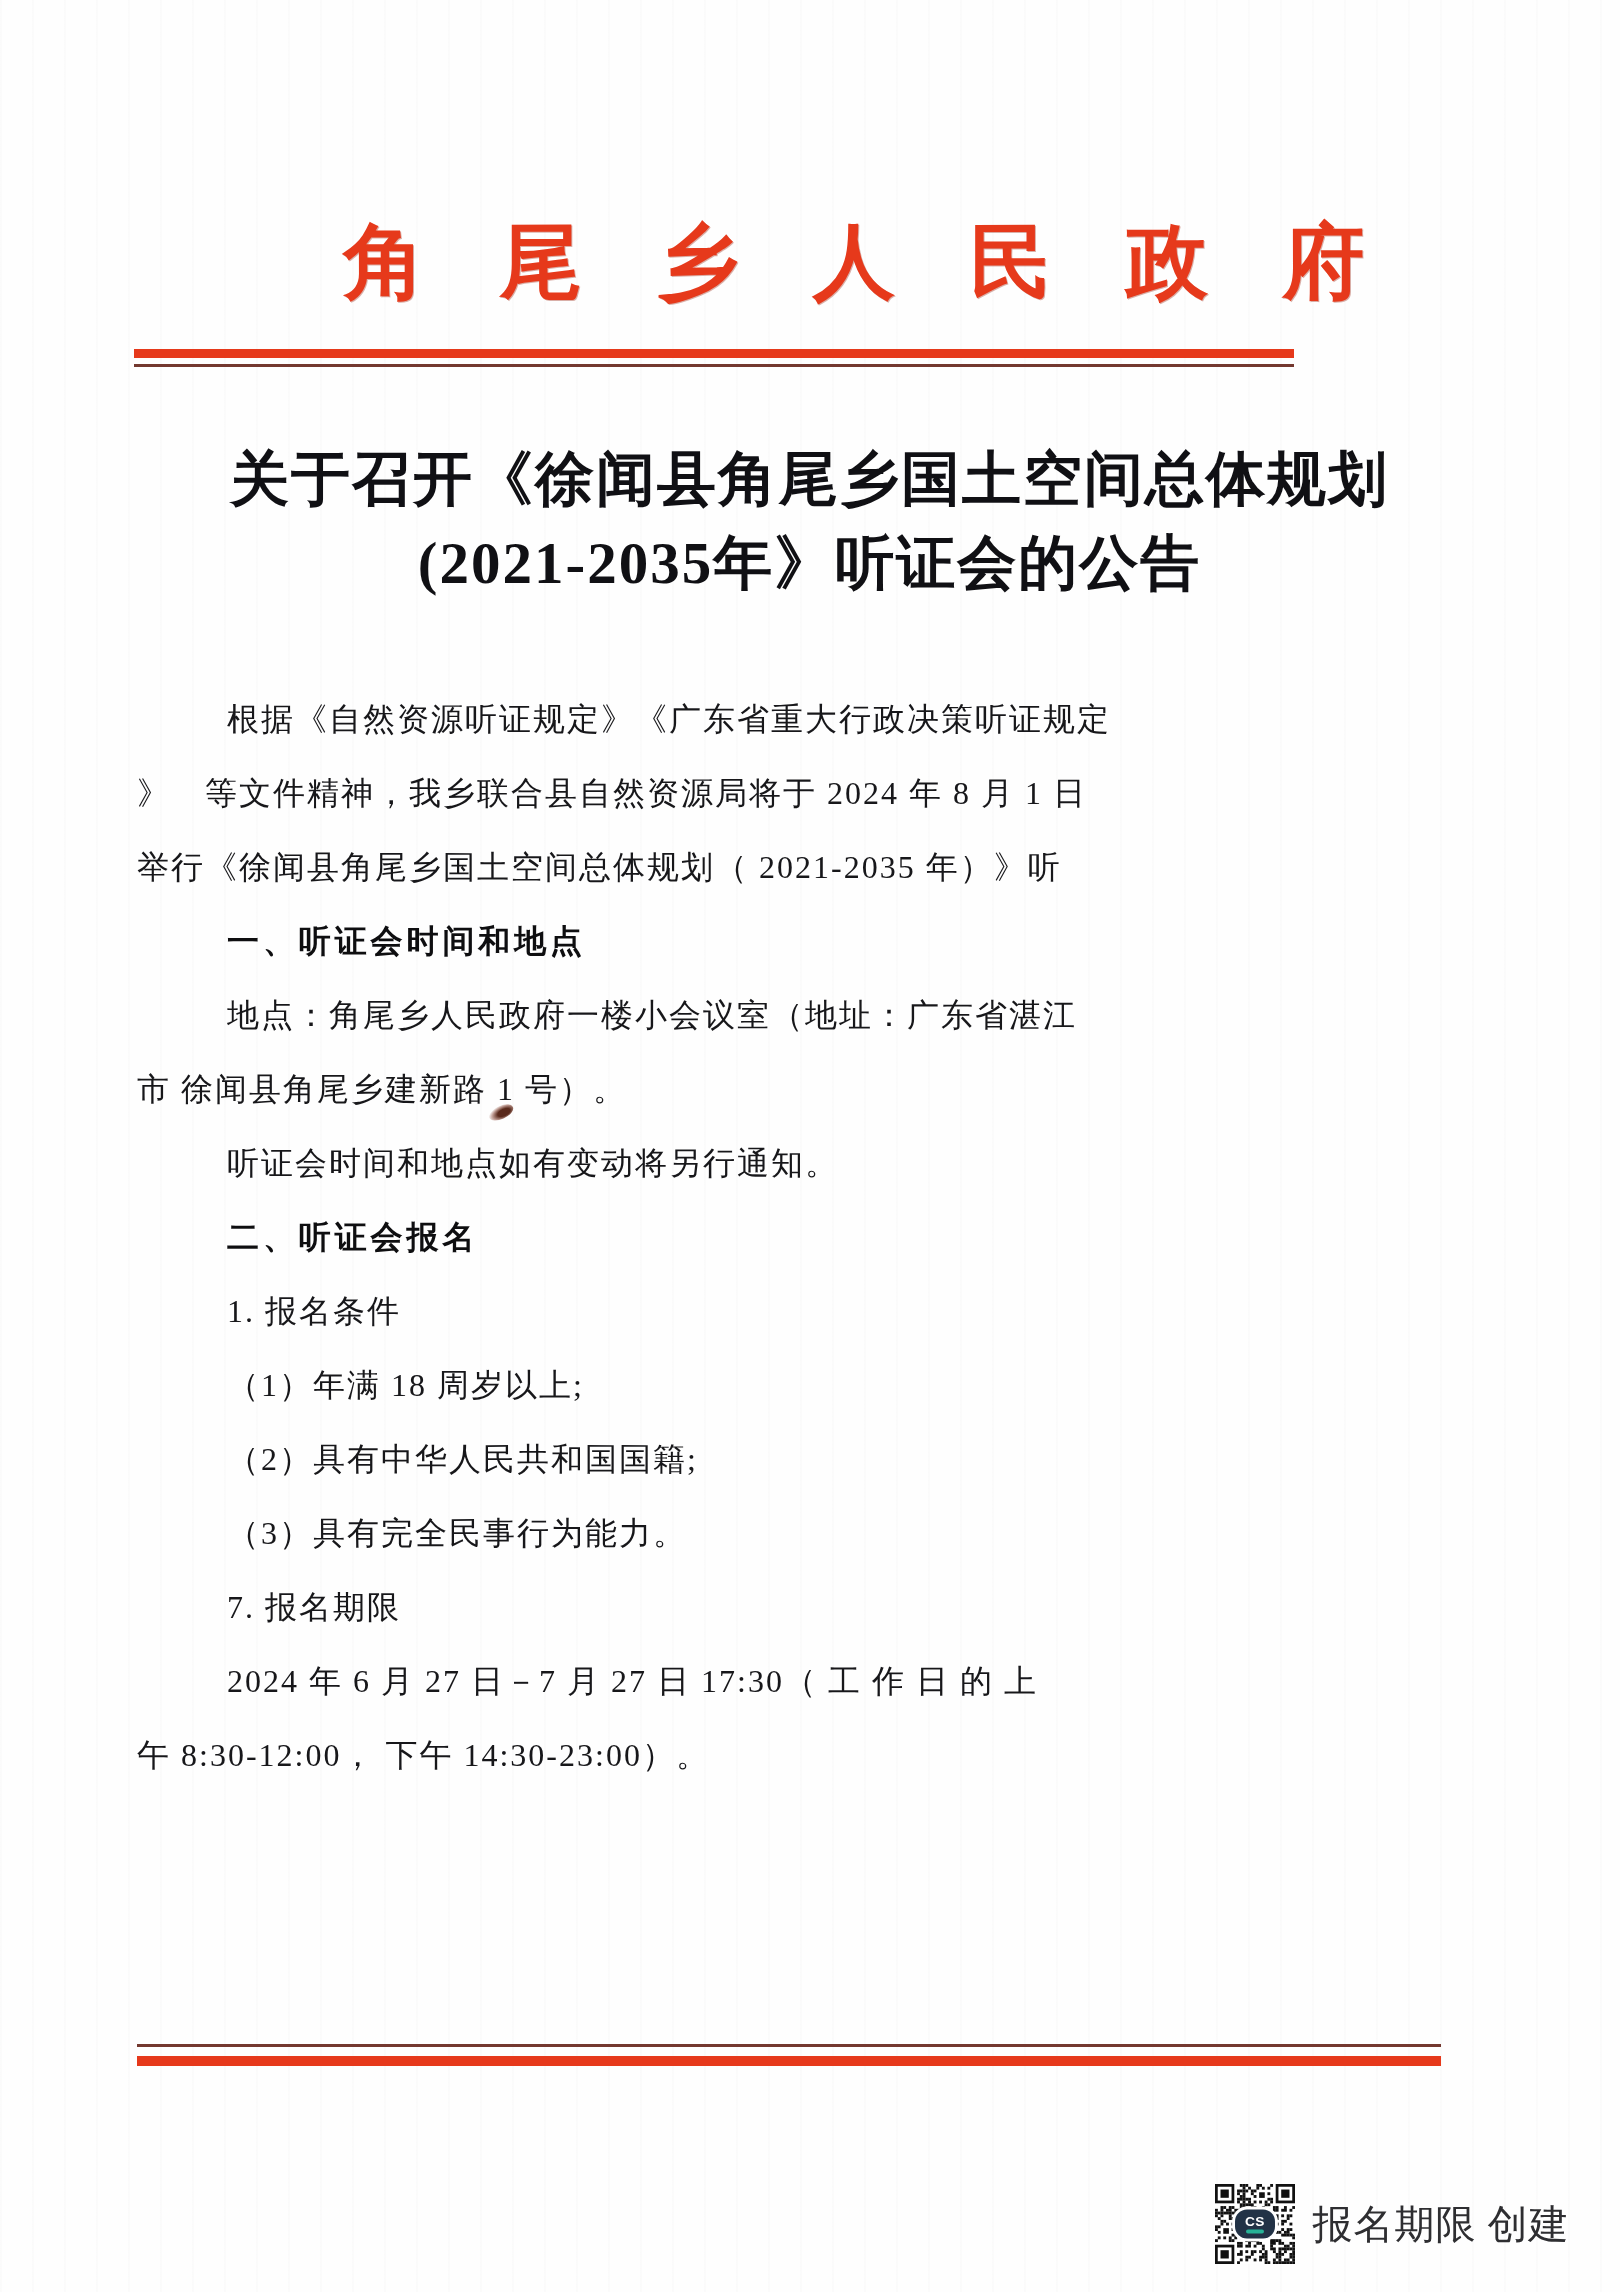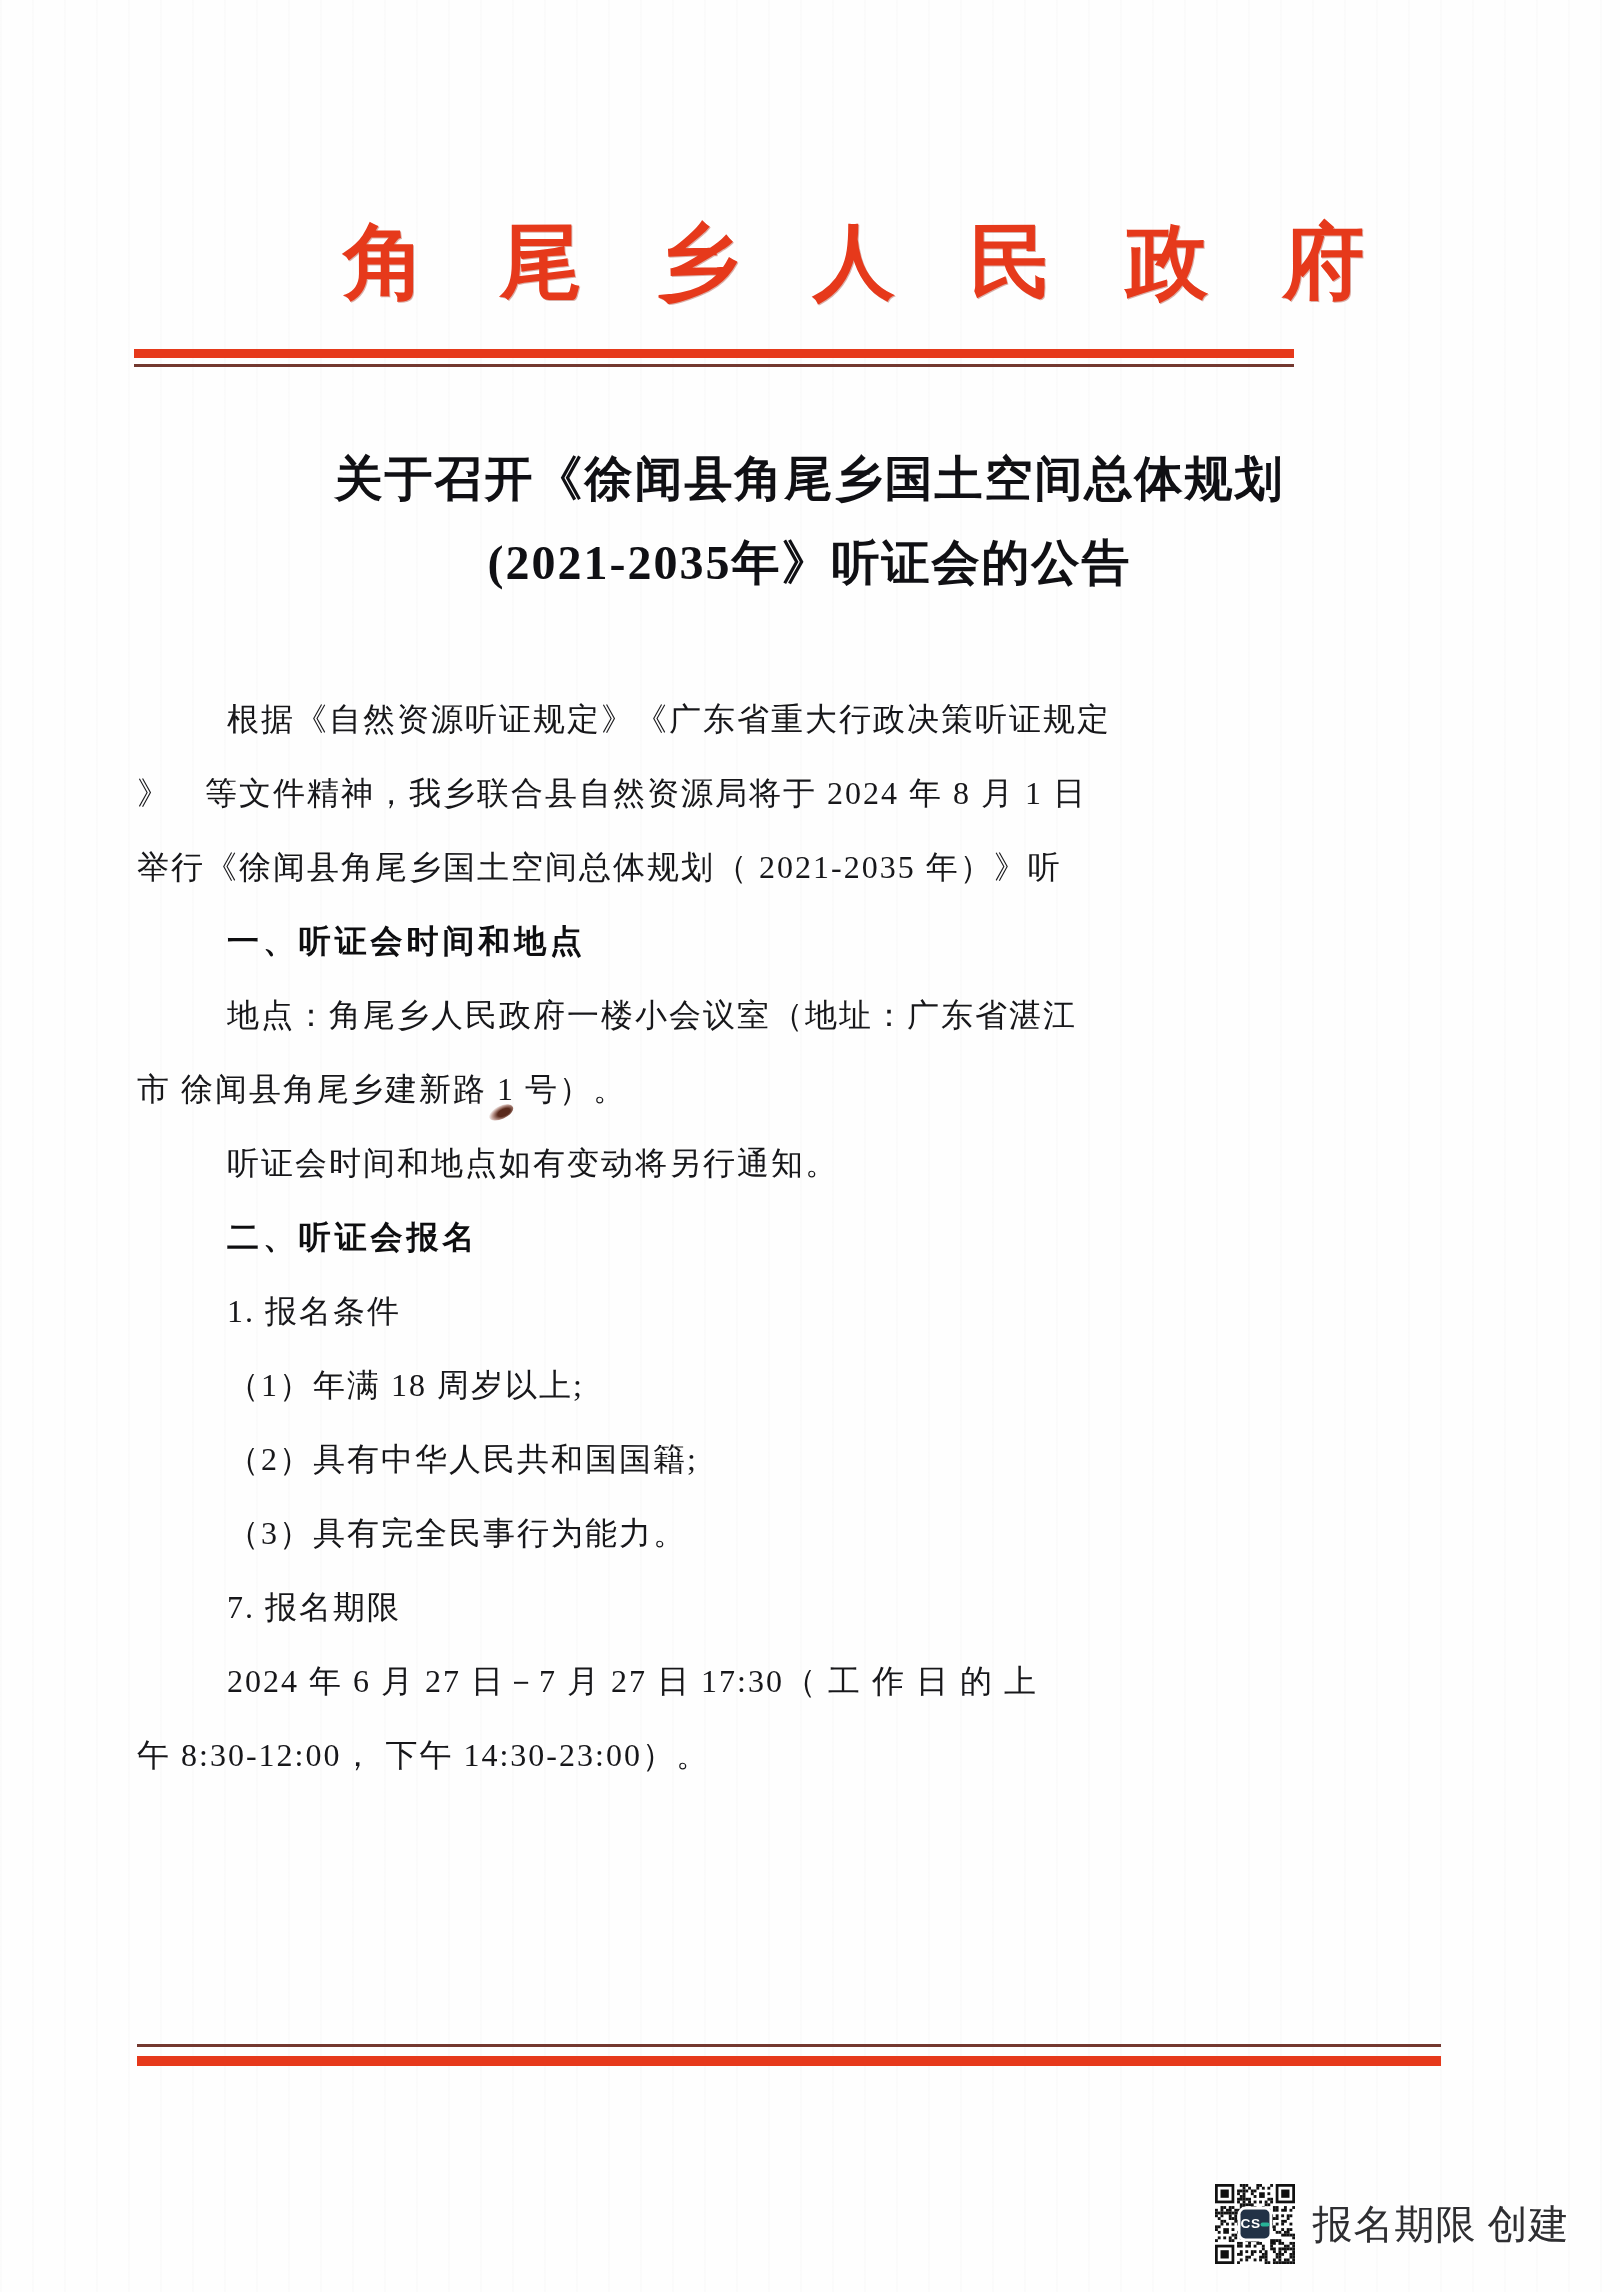--- a/index.html
+++ b/index.html
@@ -27,21 +27,21 @@
   }
   .rule{position:absolute;}
   .rule-top-thick{top:349px;left:134px;width:1160px;height:8.8px;background:var(--accent,#e6391b);}
   .rule-top-thin{top:364px;left:134px;width:1160px;height:2.9px;background:var(--rule-dark,#73382f);}
   .rule-bottom-thin{top:2044px;left:137px;width:1304px;height:2.9px;background:var(--rule-dark,#73382f);}
   .rule-bottom-thick{top:2056px;left:137px;width:1304px;height:9.8px;background:var(--accent,#e6391b);}
   
   .doc-title{
     position:absolute;top:437px;left:78px;width:1463px;
     text-align:center;
-    font-size:48px;font-weight:bold;line-height:84px;
+    font-size:59px;font-weight:bold;line-height:84px;
     letter-spacing:2px;
     color:#101014;
   }
   
   .body-lines{
     position:absolute;top:682px;left:137px;width:1370px;
   }
   .line{
     height:74px;line-height:74px;
     font-size:32px;
@@ -67,24 +67,24 @@
   .footer{
     position:absolute;top:2184px;left:1215px;
     display:flex;align-items:center;gap:17.6px;
   }
   .qr{
     position:relative;width:80px;height:80px;background:#fff;
   }
   .qr svg{display:block;width:80px;height:80px;}
   .qr-badge{
     position:absolute;left:50%;top:50%;transform:translate(-50%,-50%);
-    width:29px;height:29px;border-radius:5px;
+    width:40px;height:29px;border-radius:12px;
     background:var(--badge-navy,#223246);
     box-shadow:0 0 0 2.9px #ffffff;
-    display:flex;flex-direction:row;align-items:center;justify-content:center;
+    display:flex;flex-direction:column;align-items:center;justify-content:center;
   }
   .qr-badge .cs{
     font-family:"Liberation Sans","DejaVu Sans",sans-serif;
     font-weight:bold;font-size:13.7px;line-height:14.7px;color:#ffffff;
     letter-spacing:0.5px;
   }
   .badge-bar{width:17.6px;height:3.9px;border-radius:2px;background:var(--badge-teal,#27b297);margin-top:1px;}
   .caption{
     font-size:40px;color:#2e2e31;letter-spacing:1px;white-space:pre;
   }

